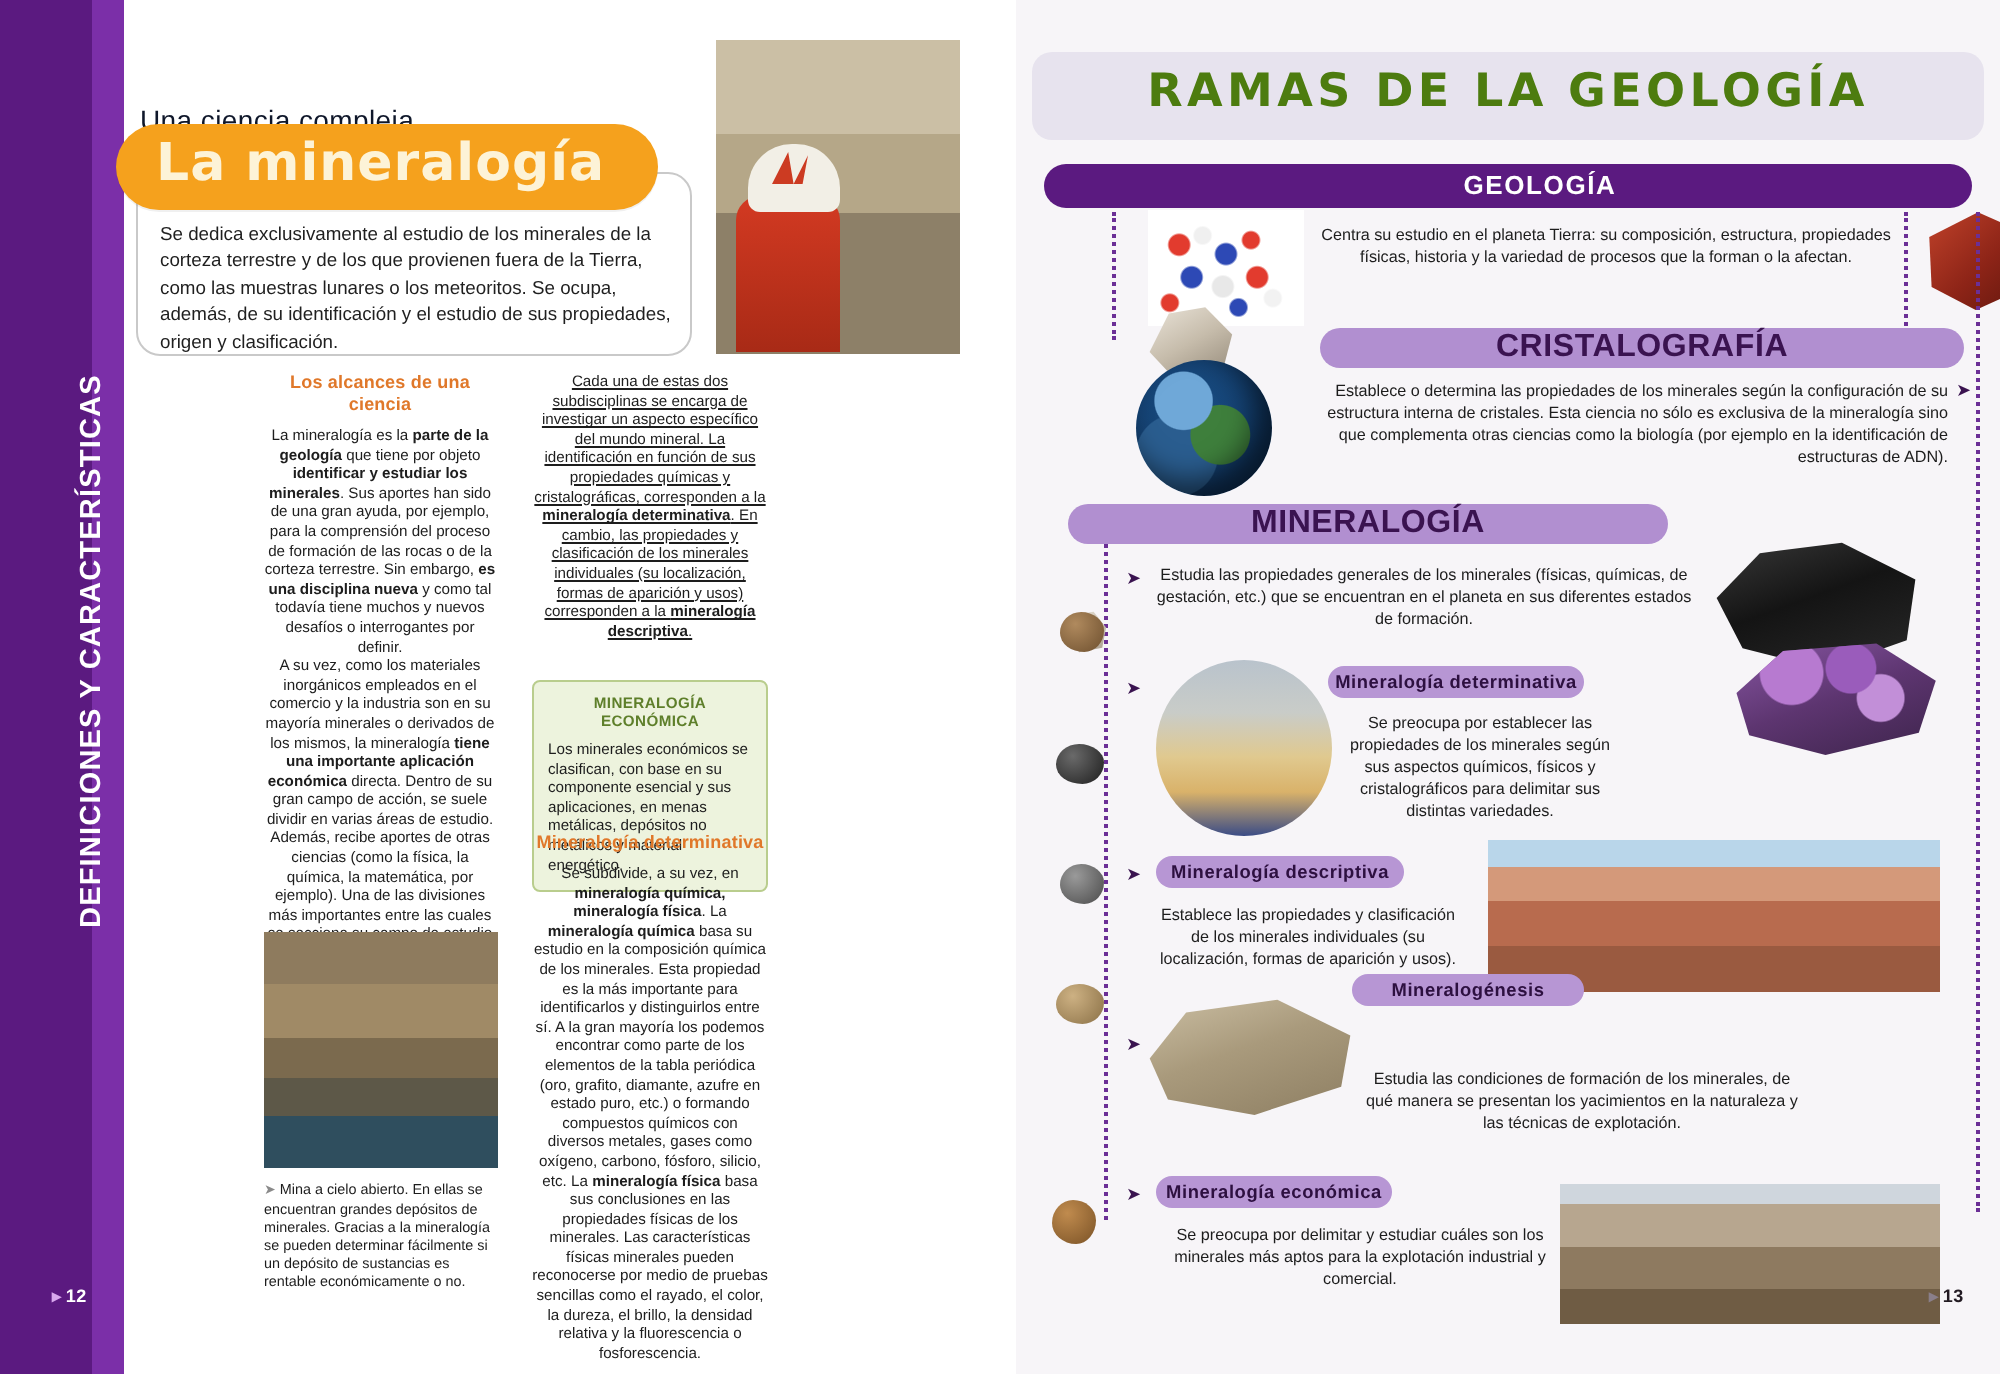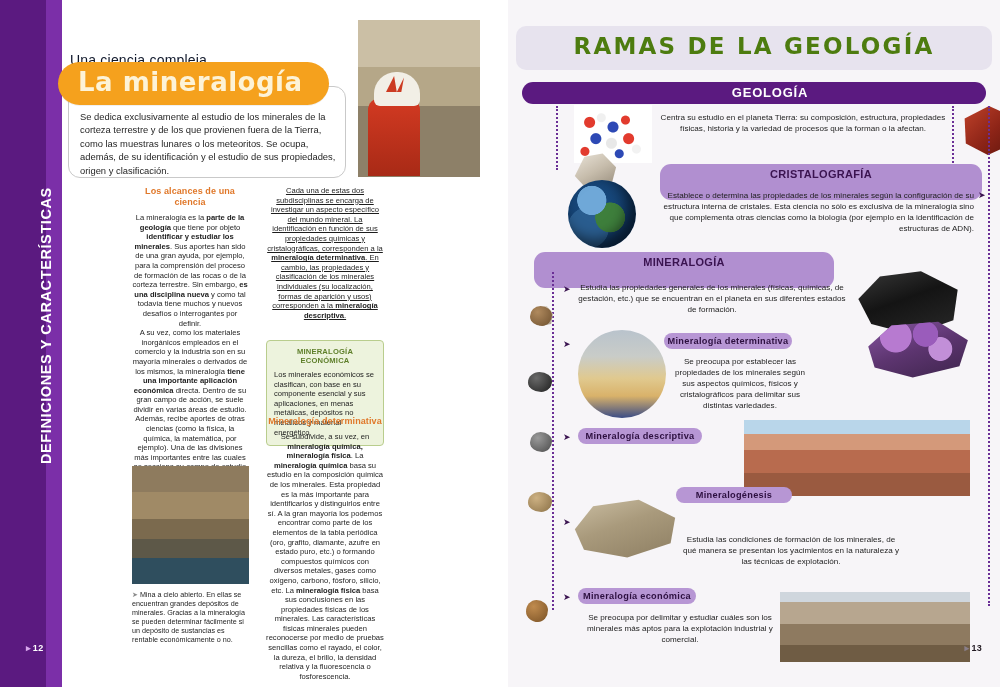--- a/index.html
+++ b/index.html
@@ -114,22 +114,22 @@
     position:absolute; left:14px; top:82px; width:464px; height:22px;
     background:#5b1a80; border-radius:12px;
     color:#fff; font-size:13px; font-weight:bold; letter-spacing:0.8px;
     text-align:center; line-height:22px;padding-left:32px;
   }
 
   .dotted-l { position:absolute; border-left:2px dotted #6b2f96; }
   .dotted-r { position:absolute; border-left:2px dotted #6b2f96; }
 
   .pill {
-    position:absolute; border-radius:11px; height:36px; line-height:20px;
-    text-align:center; font-weight:bold; font-size:11px;
+    position:absolute; border-radius:11px; height:20px; line-height:20px;
+    text-align:center; font-weight:bold; font-size:16px;
     color:#3a1350; letter-spacing:0.3px;
   }
   .pill.lvl2 { background:#b18fd0; }
   .pill.sub  { background:#b796d4; color:#2d1040; font-size:9.2px; height:16px; line-height:16px; border-radius:9px; }
 
   .body-txt { position:absolute; font-size:8.1px; line-height:11px; color:#1d1d1d;text-align:center; }
   .body-txt.center { text-align:center; }
   .body-txt.right { text-align:right; }
 
   .arrow-mark {
@@ -327,20 +327,21 @@
     <div class="ph ph-blackrock" style="left:346px; top:270px; width:108px; height:66px;"></div>
 
     <div class="ph ph-lab" style="left:70px; top:330px; width:88px; height:88px;"></div>
     <div class="arrow-mark" style="left:55px; top:340px;">➤</div>
     <div class="pill sub" style="left:156px; top:333px; width:128px;">Mineralogía determinativa</div>
     <div class="body-txt" style="left:162px; top:356px; width:140px;">Se preocupa por establecer las propiedades de los minerales según sus aspectos químicos, físicos y cristalográficos para delimitar sus distintas variedades.</div>
     <div class="ph ph-amethyst" style="left:356px; top:318px; width:106px; height:62px;"></div>
 
     <div class="arrow-mark" style="left:55px; top:433px;">➤</div>
     <div class="pill sub" style="left:70px; top:428px; width:124px;">Mineralogía descriptiva</div>
+    <div class="body-txt" style="left:72px; top:452px; width:148px;">Establece las propiedades y clasificación de los minerales individuales (su localización, formas de aparición y usos).</div>
     <div class="ph ph-canyon" style="left:236px; top:420px; width:226px; height:76px;"></div>
 
     <div class="ph ph-fossil" style="left:60px; top:496px; width:114px; height:64px;"></div>
     <div class="arrow-mark" style="left:55px; top:518px;">➤</div>
     <div class="pill sub" style="left:168px; top:487px; width:116px;">Mineralogénesis</div>
     <div class="body-txt" style="left:174px; top:534px; width:218px;">Estudia las condiciones de formación de los minerales, de qué manera se presentan los yacimientos en la naturaleza y las técnicas de explotación.</div>
 
     <div class="arrow-mark" style="left:55px; top:593px;">➤</div>
     <div class="pebble rust" style="left:18px; top:600px; width:22px; height:22px;"></div>
     <div class="pill sub" style="left:70px; top:588px; width:118px;">Mineralogía económica</div>

